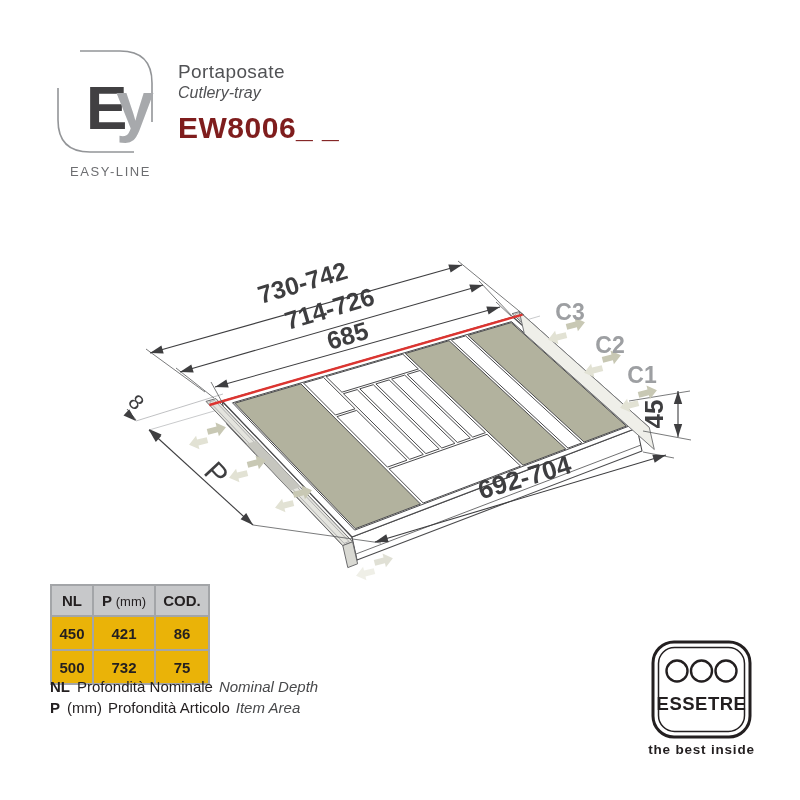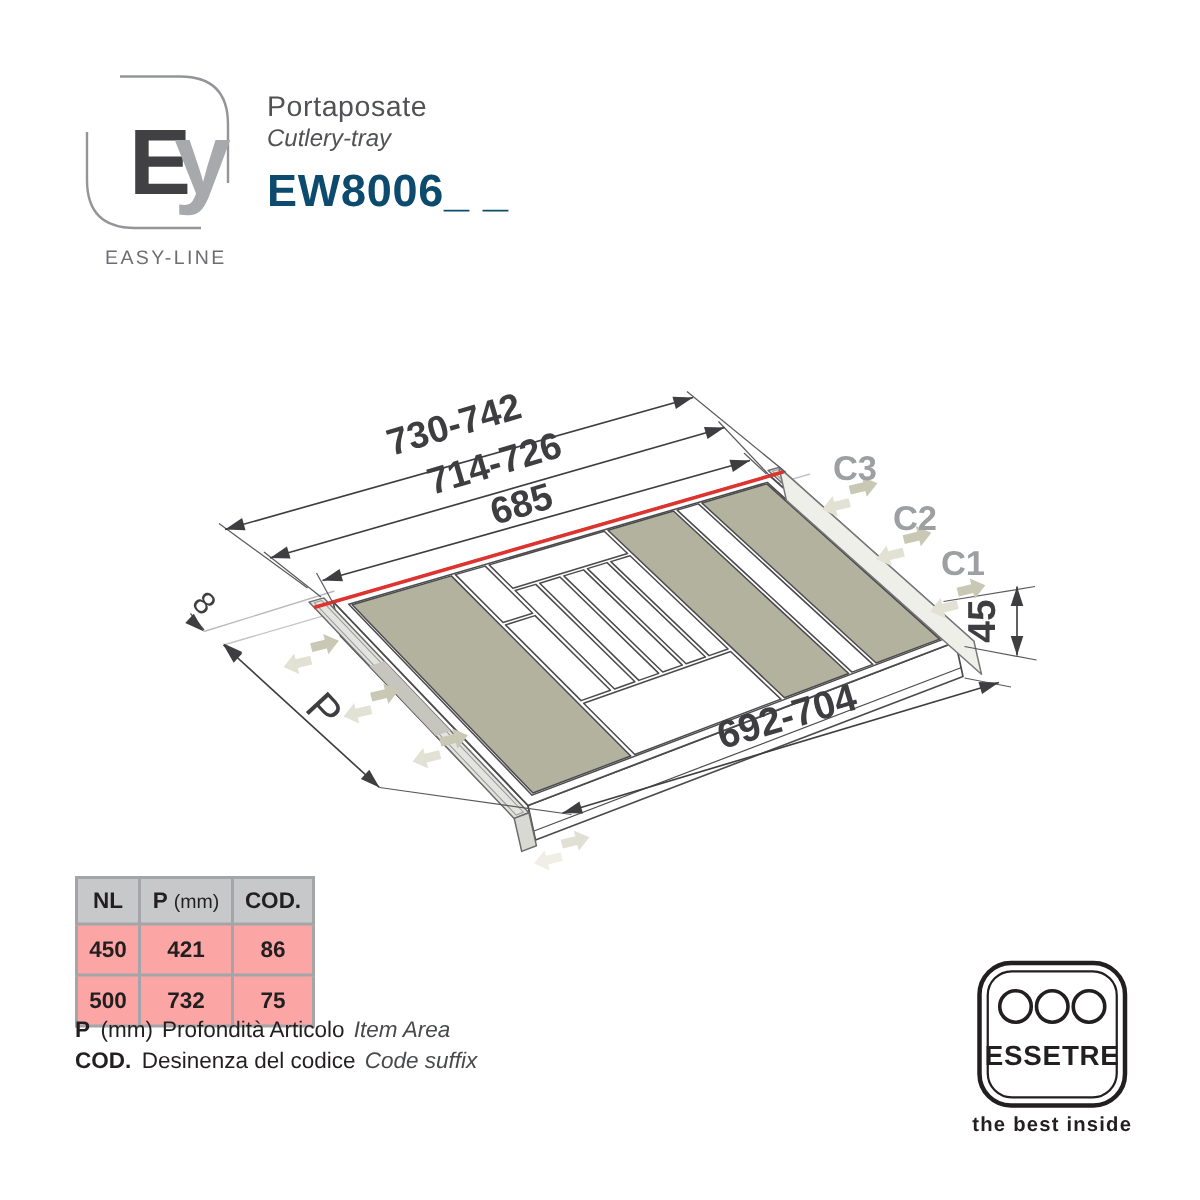--- a/index.html
+++ b/index.html
@@ -5,29 +5,29 @@
   html,body{margin:0;padding:0;background:#fff;width:800px;height:800px;overflow:hidden;
             font-family:"Liberation Sans", sans-serif; color:#231f20;}
   .abs{position:absolute;}
   #stage{position:relative;width:800px;height:800px;background:#ffffff;}
 
   
   #brand-logo{left:48px;top:40px;width:130px;height:160px;}
   #title-block{left:178px;top:60px;line-height:1.22;}
   .title-it{font-size:19px;color:#515255;letter-spacing:.4px;}
   .title-en{font-size:16px;color:#515255;font-style:italic;}
-  .model{font-size:30px;font-weight:bold;color:#0c4a6e;margin-top:7px;letter-spacing:.5px;}
+  .model{font-size:30px;font-weight:bold;color:#7f1d1d;margin-top:7px;letter-spacing:.5px;}
 
   
   #technical-drawing{left:0;top:0;width:800px;height:800px;}
   svg text{font-family:"Liberation Sans", sans-serif;}
 
   
   #size-table{left:50px;top:584px;border-collapse:collapse;font-size:15px;}
-  #size-table th,#size-table td{border:2px solid #a3a5a8;text-align:center;background:#fca5a5;}
+  #size-table th,#size-table td{border:2px solid #a3a5a8;text-align:center;background:#eab308;}
   #size-table th{background:#c7c8ca;font-weight:bold;height:27px;}
   #size-table td{height:30px;font-weight:bold;}
   #size-table td.mid{font-weight:bold;}
   #size-table .c0{width:38px;} #size-table .c1{width:58px;} #size-table .c2{width:50px;}
   .hdr-n{font-weight:normal;font-size:13px;}
 
   
   #legend{left:50px;top:677px;font-size:15px;line-height:20.5px;}
   .lg-term{font-weight:bold;margin-right:7px;}
   .lg-n{margin-right:6px;}
@@ -173,24 +173,24 @@
     <tr>
       <td>500</td>
       <td class="mid">732</td>
       <td>75</td>
     </tr>
   </tbody>
     </table>
 
   <div id="legend" class="abs">
     <div>
-      <span class="lg-term">P</span><span class="lg-n">(mm)</span><span class="lg-it">Profondità Articolo</span><span class="lg-en">Item Area</span>
+      <span class="lg-term">NL</span><span class="lg-it">Profondità Nominale</span><span class="lg-en">Nominal Depth</span>
     </div>
     <div>
-      <span class="lg-term">COD.</span><span class="lg-it">Desinenza del codice</span><span class="lg-en">Code suffix</span>
+      <span class="lg-term">P</span><span class="lg-n">(mm)</span><span class="lg-it">Profondità Articolo</span><span class="lg-en">Item Area</span>
     </div>
   </div>
 
   <svg id="essetre" class="abs" viewBox="0 0 120 125">
     <rect x="5" y="4" width="97" height="95" rx="21" fill="none" stroke="#231f20" stroke-width="3"></rect>
     <rect x="10.5" y="9.5" width="86" height="84" rx="16" fill="none" stroke="#231f20" stroke-width="1.5"></rect>
     <circle cx="29" cy="33" r="10.5" fill="none" stroke="#231f20" stroke-width="2.4"></circle>
     <circle cx="53.5" cy="33" r="10.5" fill="none" stroke="#231f20" stroke-width="2.4"></circle>
     <circle cx="78" cy="33" r="10.5" fill="none" stroke="#231f20" stroke-width="2.4"></circle>
     <text x="53.5" y="72" font-size="18.5" font-weight="bold" fill="#231f20" text-anchor="middle" letter-spacing="0.5">ESSETRE</text>

